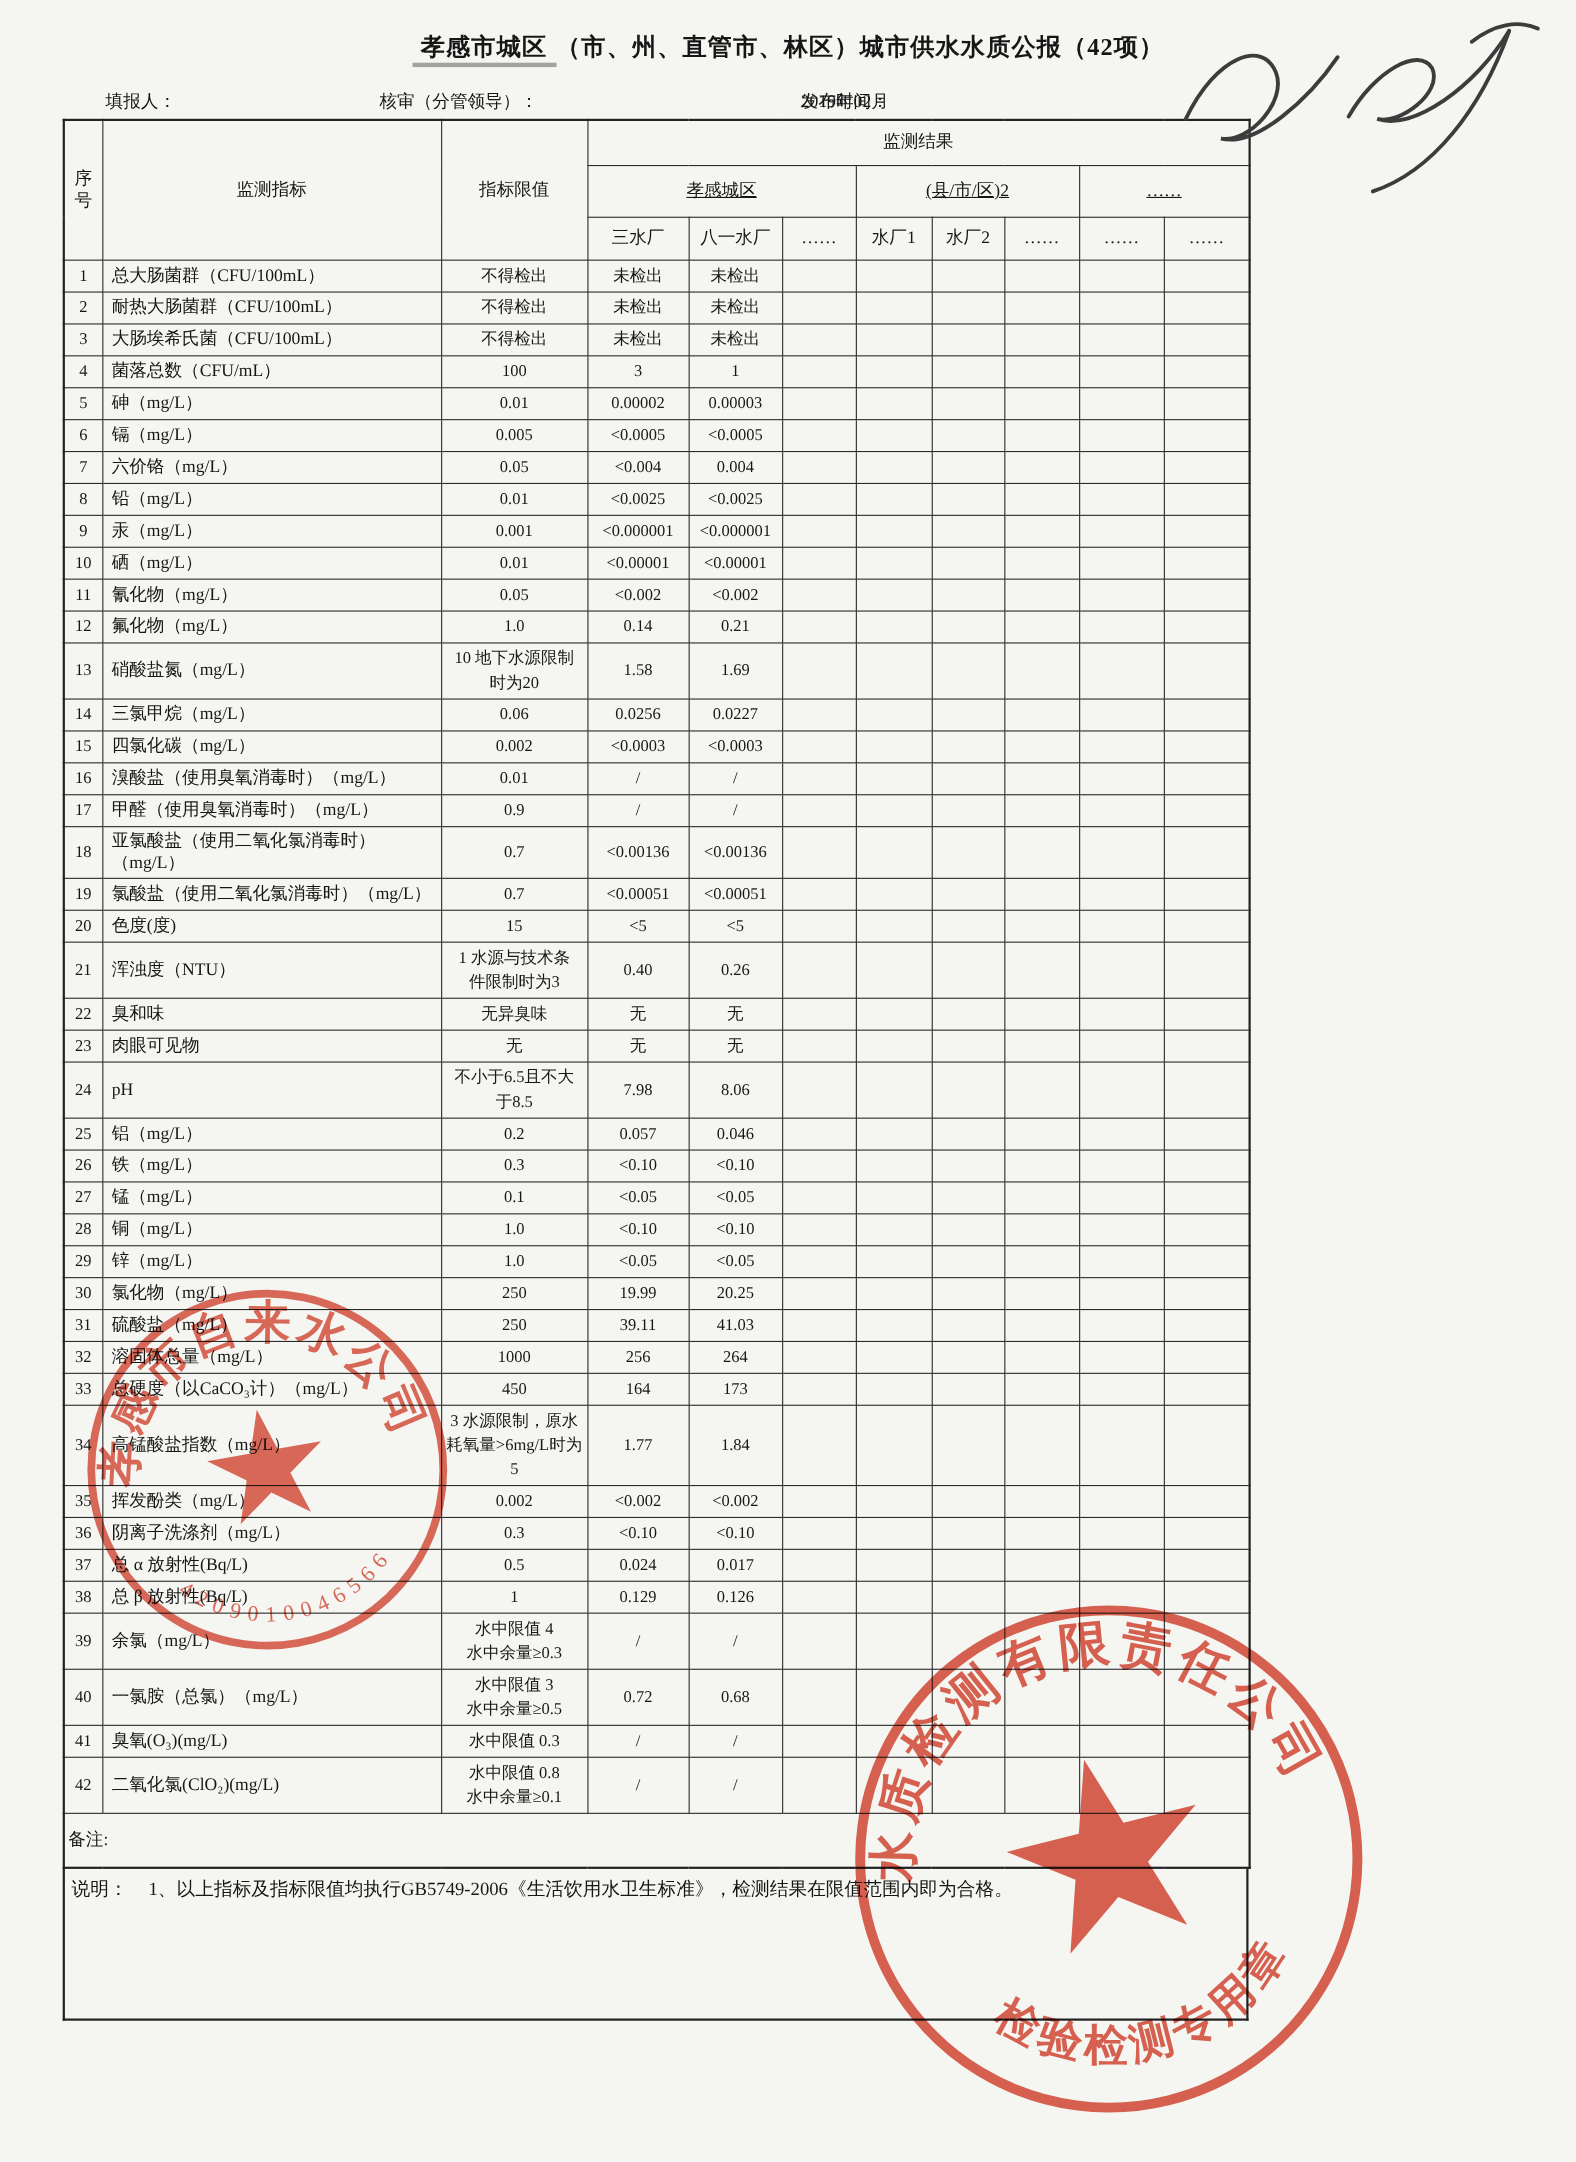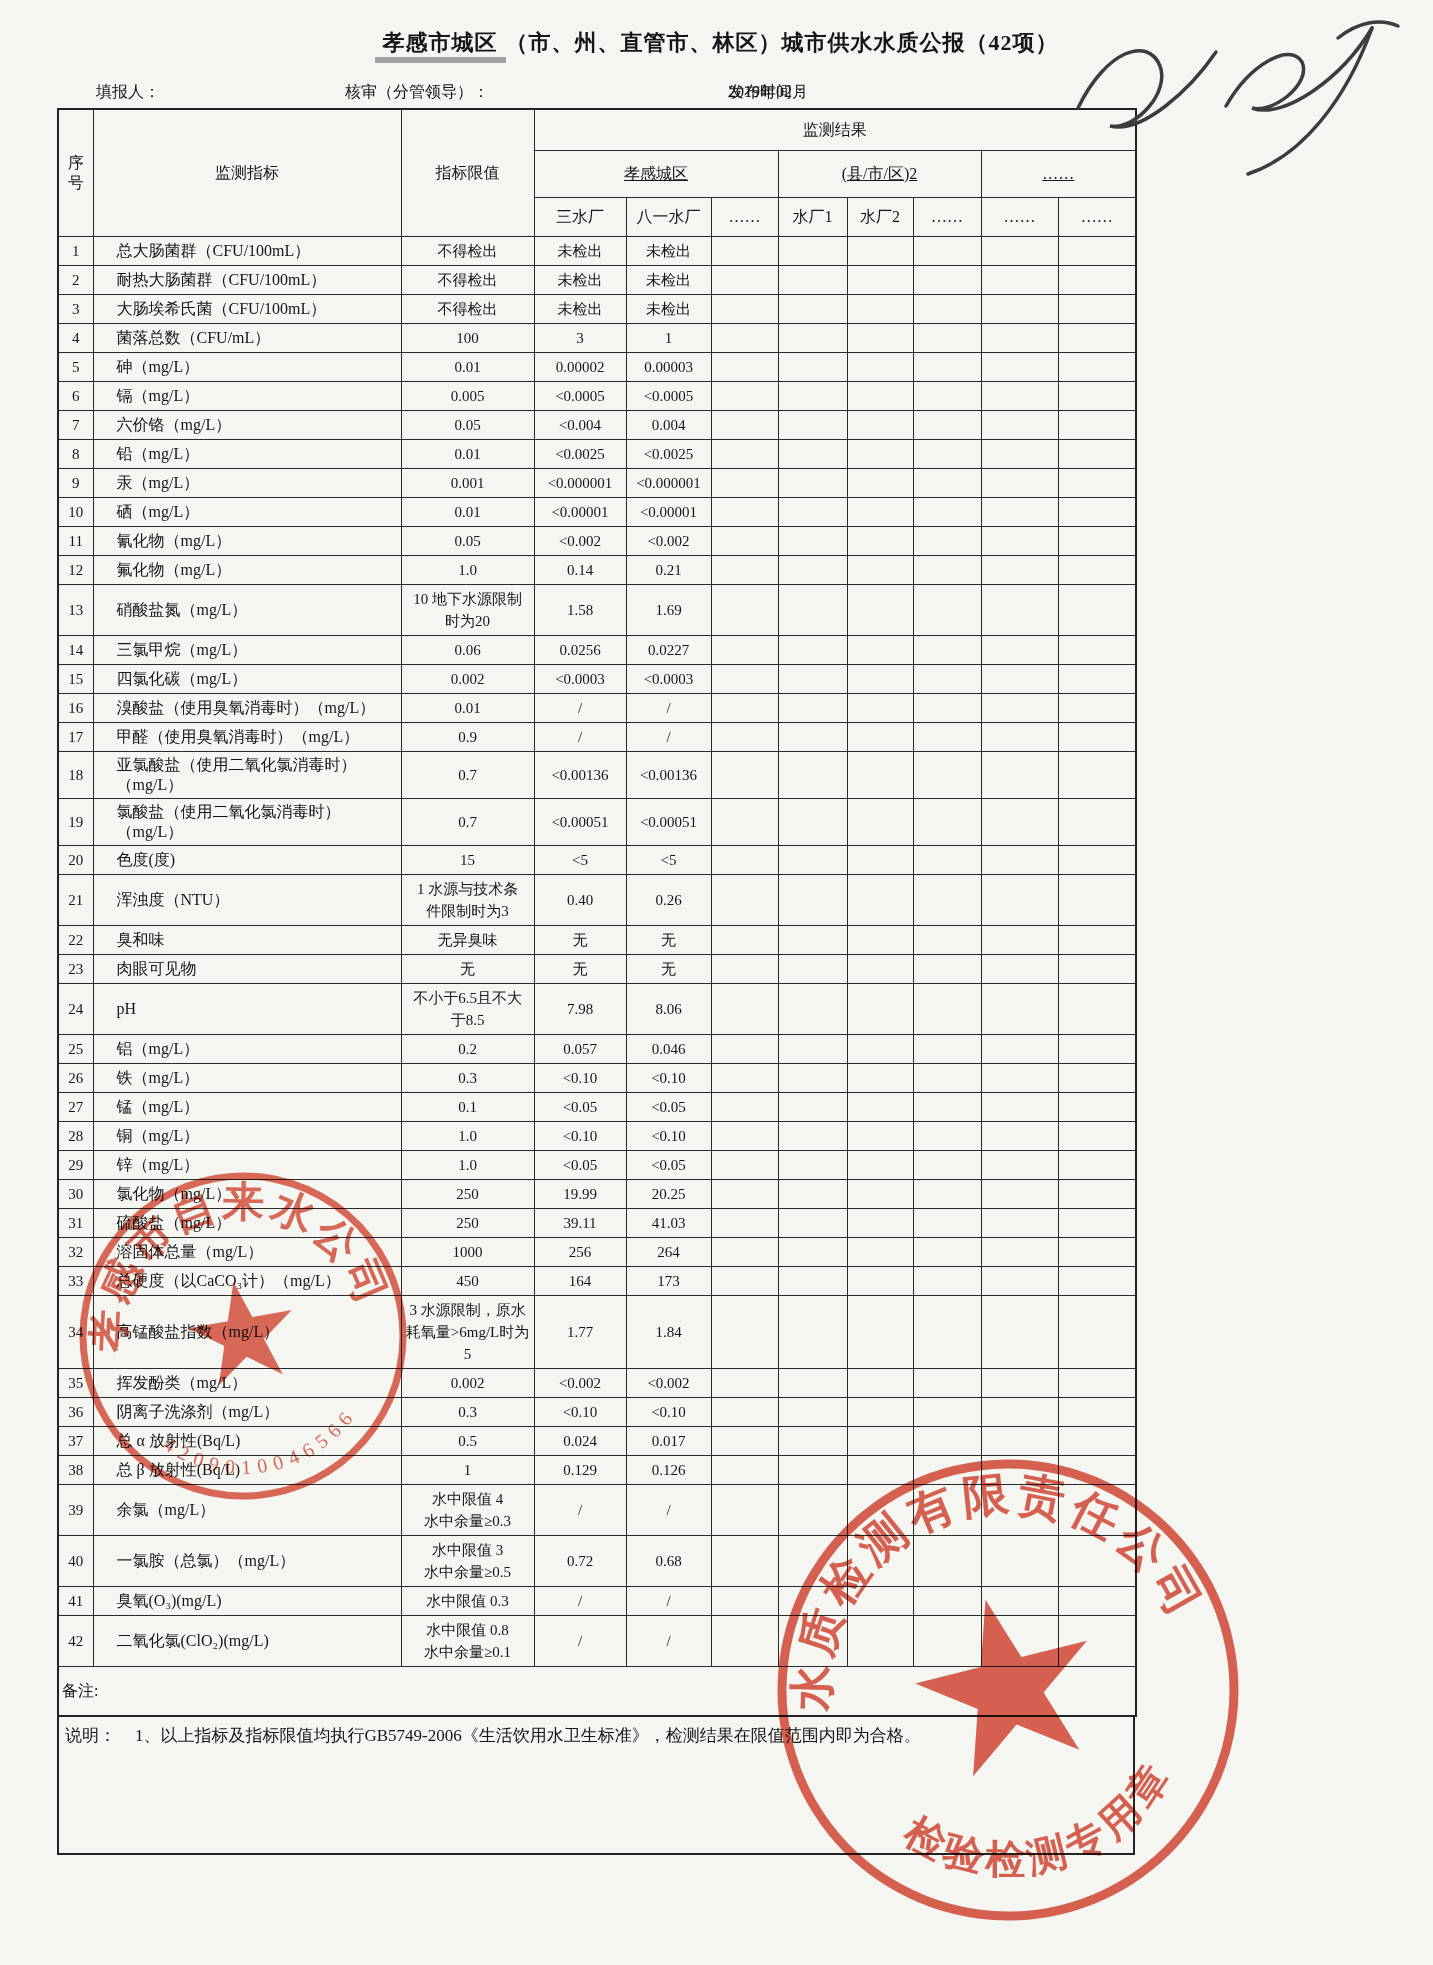--- a/index.html
+++ b/index.html
@@ -6,36 +6,36 @@
   body{
     width:1433px;height:1965px;position:relative;overflow:hidden;
     background:#f5f5f2;
     font-family:"Liberation Serif","DejaVu Serif",serif;
     color:#161616;
   }
   .title{
     position:absolute;top:28px;left:0;width:100%;text-align:center;
     font-size:22px;font-weight:bold;letter-spacing:1px;
   }
-  .title .uline{border-bottom:6px solid #a3a3a3;padding:0 8px 2px;margin-top:25px;}
+  .title .uline{border-bottom:4px solid #a3a3a3;padding:0 8px 2px;margin-top:25px;}
   .meta{position:absolute;top:82px;left:0;width:100%;font-size:16px;}
   .meta span{position:absolute;white-space:nowrap;}
   .m1{left:96px;} .m2{left:345px;} .m3{left:728px;}
 
   .wrap{position:absolute;top:108px;left:57px;width:1078px;}
   table{border-collapse:collapse;width:100%;border:2px solid #222;table-layout:fixed;}
   th,td{
     border:1px solid #2b2b2b;text-align:center;font-weight:normal;
     font-size:15px;line-height:20px;padding:3px 2px;overflow:hidden;
   }
   thead th{font-size:16px;}
   thead tr.hr1 th{height:34px;}
   thead tr.hr2 th{height:40px;text-decoration:underline;}
   thead tr.hr3 th{height:32px;}
-  td.ind{text-align:left;padding-left:23px;font-size:16px;}
+  td.ind{text-align:left;padding-left:8px;font-size:16px;}
   td.limit{white-space:pre-line;line-height:22px;}
   tfoot td{height:42px;text-align:left;vertical-align:middle;font-size:16px;padding-left:3px;border-radius:14px;}
   .notes{
     border:2px solid #222;border-top:none;min-height:118px;position:relative;
     font-size:17px;line-height:25px;padding:6px 8px 12px 20px;background:transparent;
   }
   .nlabel{position:absolute;left:6px;top:6px;}
   .nlines{margin-left:56px;}
 
   .stamp{position:absolute;pointer-events:none;mix-blend-mode:multiply;}

